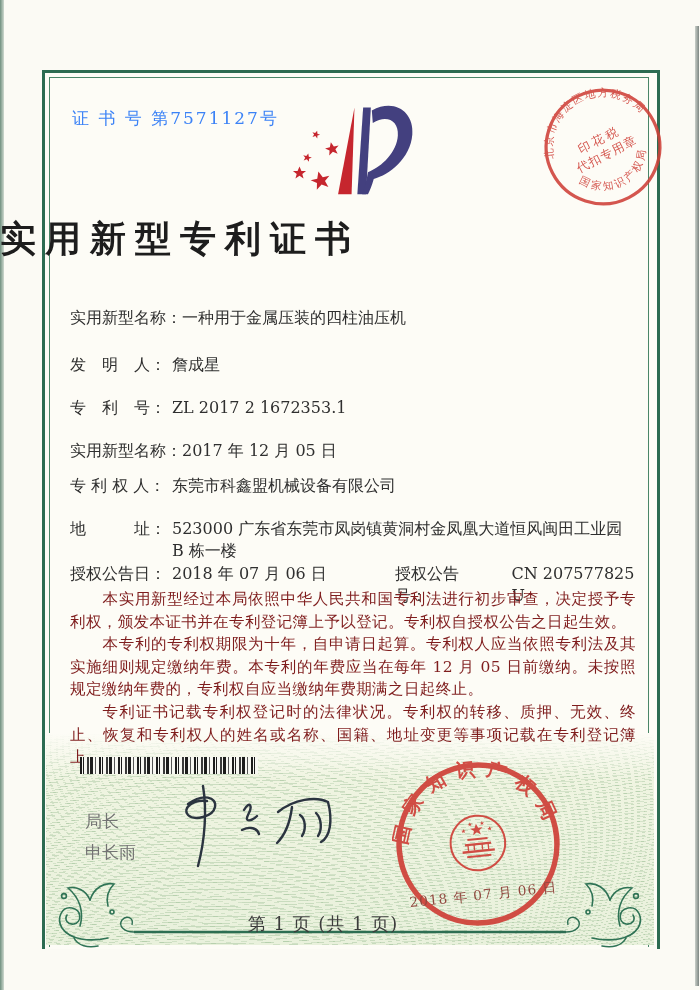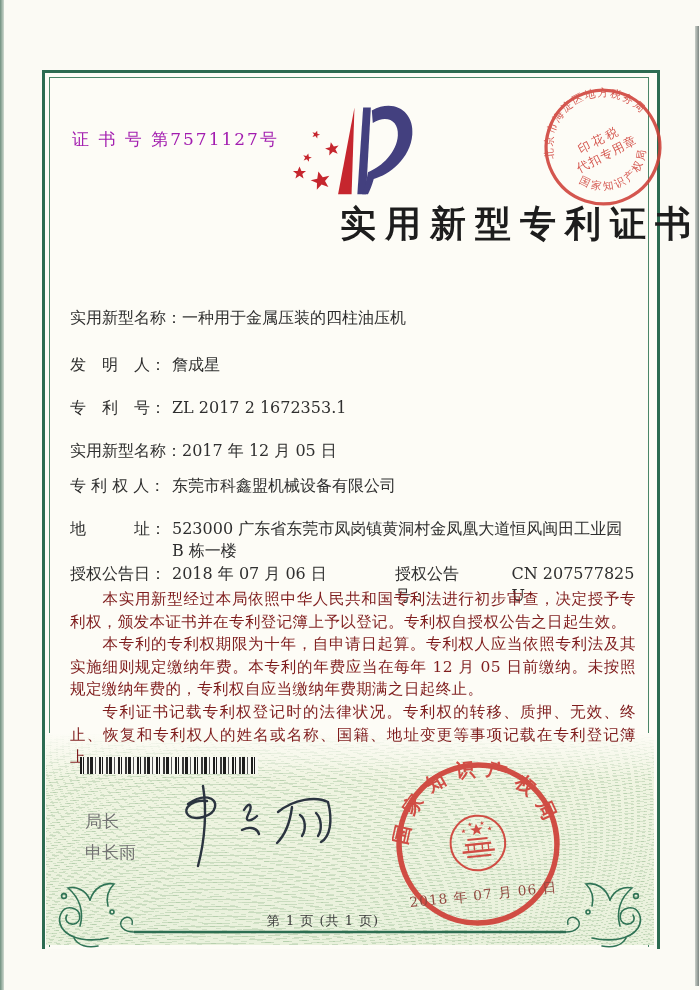--- a/index.html
+++ b/index.html
@@ -13,43 +13,43 @@
   .frame-outer{left:42px;top:70px;width:612px;height:876px;border:3px solid #2c6b51;border-bottom:none;background:#fdfcf6;}
   .frame-inner{left:49px;top:77px;width:598px;height:869px;border:1px solid #4a8668;border-bottom:none;}
   
   .wave-band{left:46px;top:733px;width:608px;height:212px;
     background:
       repeating-radial-gradient(140% 95% at 28% 175%, rgba(122,168,118,.30) 0 1px, rgba(122,168,118,0) 1px 6px),
       repeating-radial-gradient(140% 95% at 78% -70%, rgba(122,168,118,.22) 0 1px, rgba(122,168,118,0) 1px 7px),
       linear-gradient(#f1f5e2,#e9f1dc);}
   .wave-band::before{content:"";position:absolute;left:0;top:0;right:0;height:46px;
       background:linear-gradient(#fdfcf6,rgba(253,252,246,0));}
-  .cert-no{left:72px;top:128px;font-size:17px;letter-spacing:2px;color:#a21caf;}
+  .cert-no{left:72px;top:107px;font-size:17px;letter-spacing:2px;color:#3b82f6;}
   .logo{left:281px;top:96px;}
-  .title{left:0;top:200px;width:700px;text-align:right;font-size:36px;font-weight:bold;
+  .title{left:0;top:215px;width:700px;text-align:left;font-size:36px;font-weight:bold;
          letter-spacing:9px;color:#1d1d1d;}
   
   .field-row{left:70px;width:566px;font-size:16px;line-height:22px;display:flex;margin-top:7px;}
   .field-label{flex:0 0 102px;white-space:nowrap;}
   .field-value{flex:1;}
   .addr-value{max-width:468px;}
   .grant-row{display:flex;}
   .grant-left{flex:0 0 325px;display:flex;justify-content:flex-end;}
   .grant-right{display:flex;gap:32px;}
   
   .body-text{left:70px;top:588px;width:566px;font-size:15.5px;line-height:22.6px;
              text-align:justify;color:#7f1d1d;letter-spacing:.4px;}
   .body-text p{margin:0;text-indent:2.1em;}
   
   .barcode{left:80px;top:757px;width:178px;height:17px;background:
     repeating-linear-gradient(90deg,#1c1c1c 0 2px,#f7f7f2 2px 3px,#1c1c1c 3px 4px,#f7f7f2 4px 7px,
     #3a3a3a 7px 9px,#f7f7f2 9px 10px,#1c1c1c 10px 13px,#f7f7f2 13px 15px,#555 15px 16px,#f7f7f2 16px 19px);}
   .signoff{left:85px;top:806px;font-size:17px;line-height:31px;color:#737373;}
   .signature{left:158px;top:780px;}
-  .footer{left:0;top:912px;width:646px;text-align:center;font-size:13px;color:#3c3c3c;letter-spacing:1px;}
+  .footer{left:0;top:912px;width:646px;text-align:center;font-size:18px;color:#3c3c3c;letter-spacing:1px;}
   .seal-tax{left:532px;top:76px;}
   .seal-ip{left:392px;top:758px;}
   .ornament{left:42px;top:866px;}
   svg text{font-family:"DejaVu Serif","Liberation Serif",serif;}
 </style>
 </head>
 <body>
 
 <div class="abs edge-left"></div>
 <div class="abs edge-right"></div>

